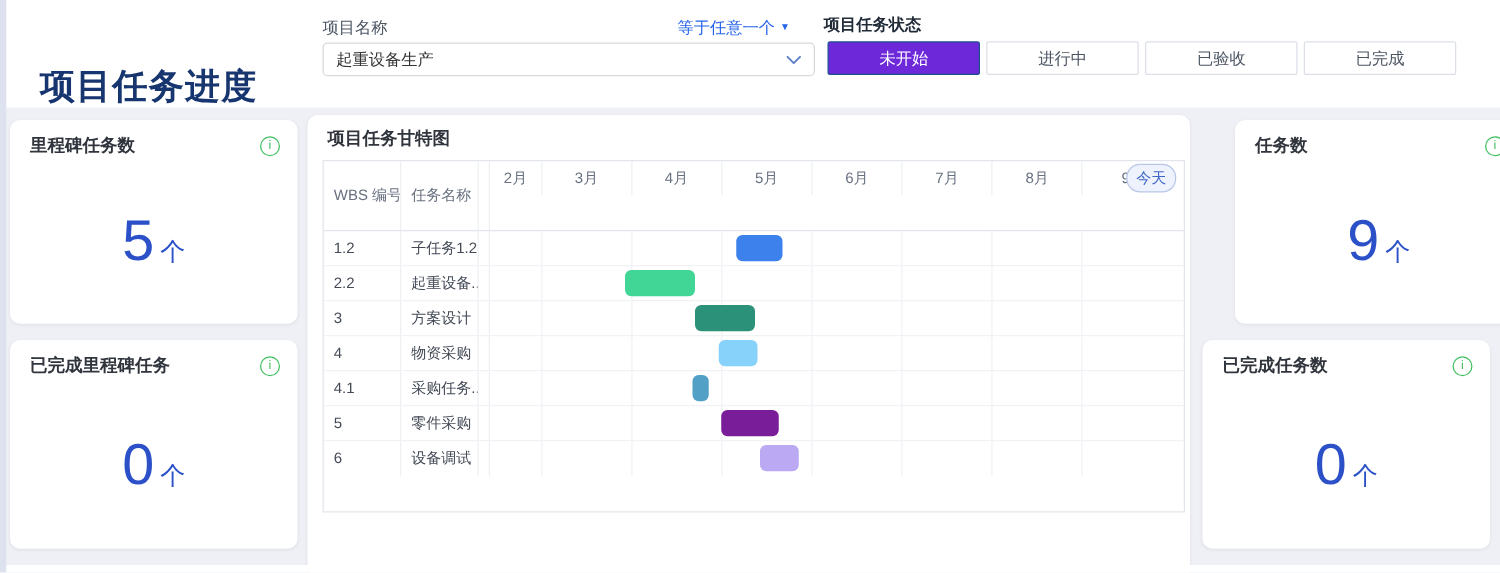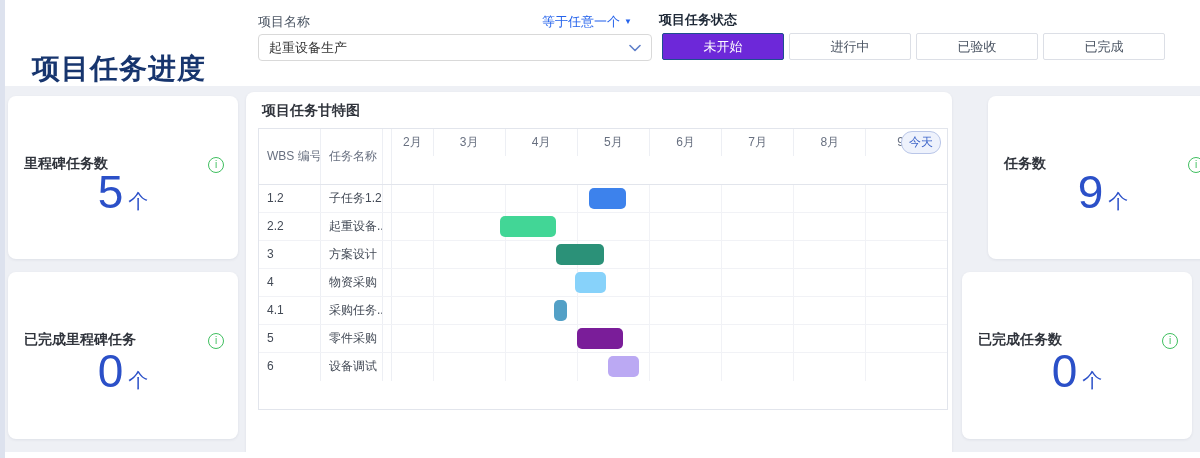--- a/index.html
+++ b/index.html
@@ -20,21 +20,21 @@
   .f-status-label{position:absolute;left:659px;top:11px;font-size:13px;font-weight:700;color:#1f2937;}
   .status-btns{position:absolute;left:662px;top:33px;display:flex;gap:5px;}
   .st-btn{width:122px;height:27px;background:#fff;border:1px solid #dcdfe6;border-radius:2px;font-size:13px;color:#4b5563;font-family:inherit;cursor:pointer;}
   .st-btn.sel{background:#6d28d9;border-color:#1d4e8f;color:#fff;}
   
   .card{position:absolute;background:#fff;border-radius:8px;box-shadow:0 1px 3px rgba(20,30,60,.07);}
   .pos-lt{left:8px;top:96px;width:230px;height:163px;}
   .pos-lb{left:8px;top:272px;width:230px;height:167px;}
   .pos-rt{left:988px;top:96px;width:230px;height:163px;}
   .pos-rb{left:962px;top:272px;width:230px;height:167px;}
-  .card-head{display:flex;justify-content:space-between;align-items:flex-end;padding:12px 14px 0 16px;margin-top:47px;}
+  .card-head{display:flex;justify-content:space-between;align-items:center;padding:12px 14px 0 16px;}
   .card-title{font-size:14px;font-weight:700;color:#30343c;}
   .info-i{width:14px;height:14px;border:1px solid #3fbf5f;border-radius:50%;color:#3fbf5f;font-size:10px;line-height:14px;text-align:center;display:inline-block;flex:0 0 auto;cursor:pointer;}
   .stat-val{position:absolute;left:0;right:0;top:59%;transform:translateY(-50%);display:flex;align-items:baseline;justify-content:center;color:#2b50c8;}
   .stat-num{font-size:46px;}
   .stat-unit{font-size:20px;margin-left:5px;}
   
   .gantt-card{left:246px;top:92px;width:706px;height:444px;}
   .g-title{position:absolute;left:16px;top:10px;font-size:14px;font-weight:700;color:#30343c;}
   .g-table{position:absolute;left:12px;top:36px;width:690px;height:282px;border:1px solid #e2e5ec;box-sizing:border-box;font-size:12px;color:#434a56;background:#fff;}
   .g-hdr{height:56px;display:flex;border-bottom:1px solid #e2e5ec;box-sizing:border-box;color:#687080;}

